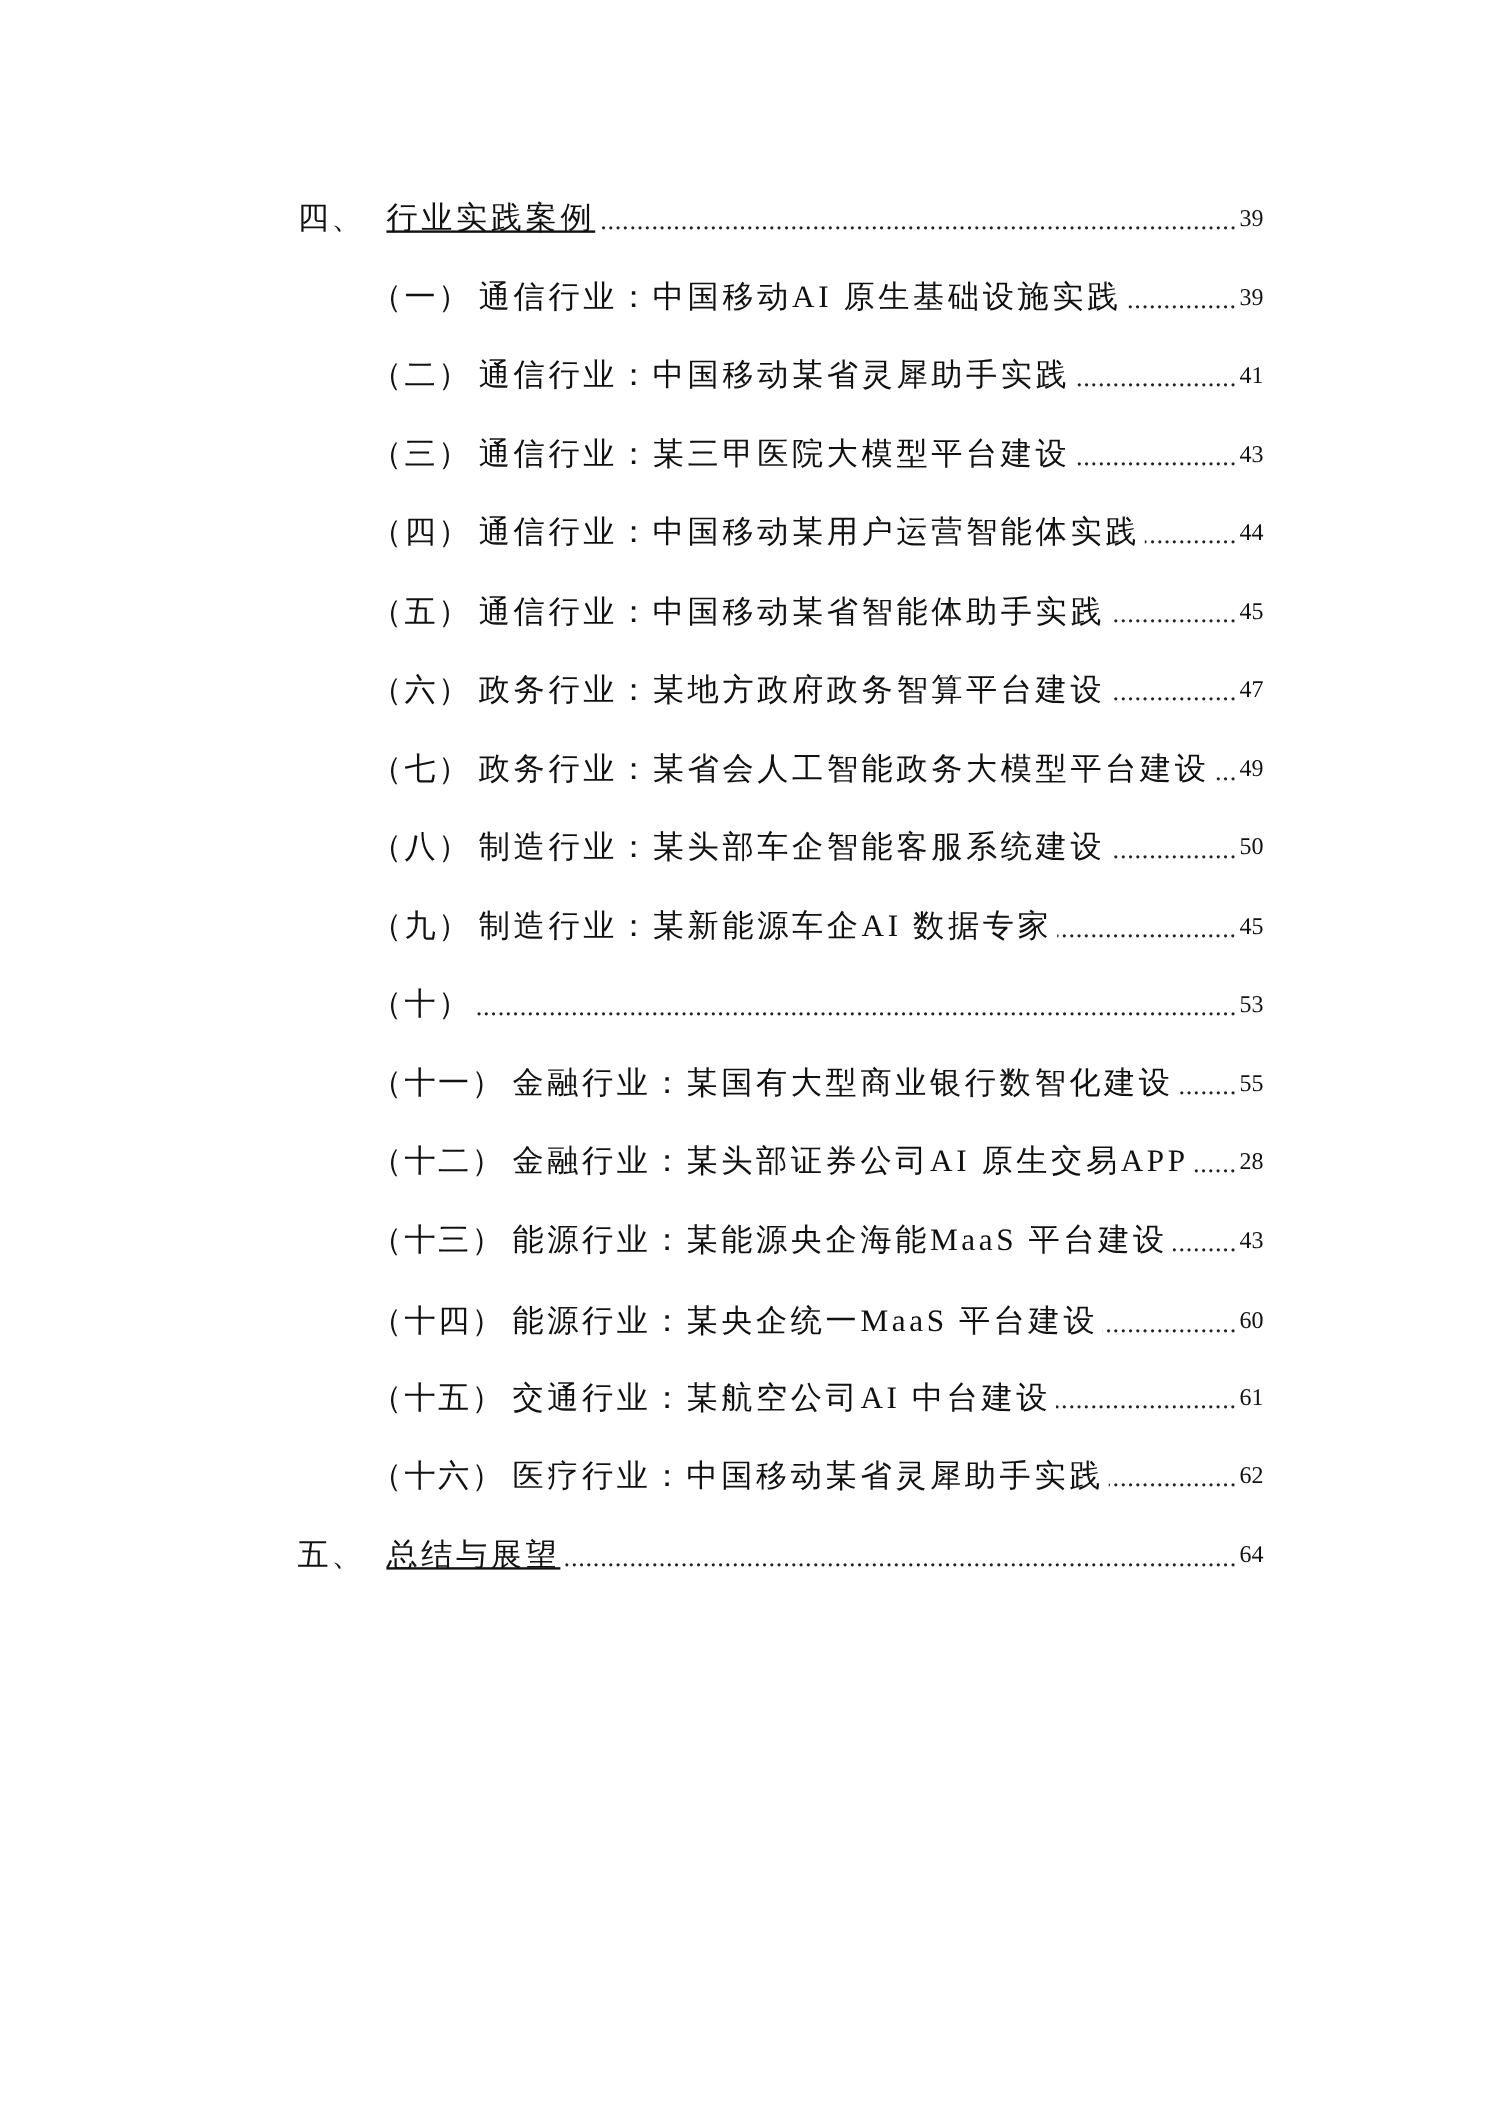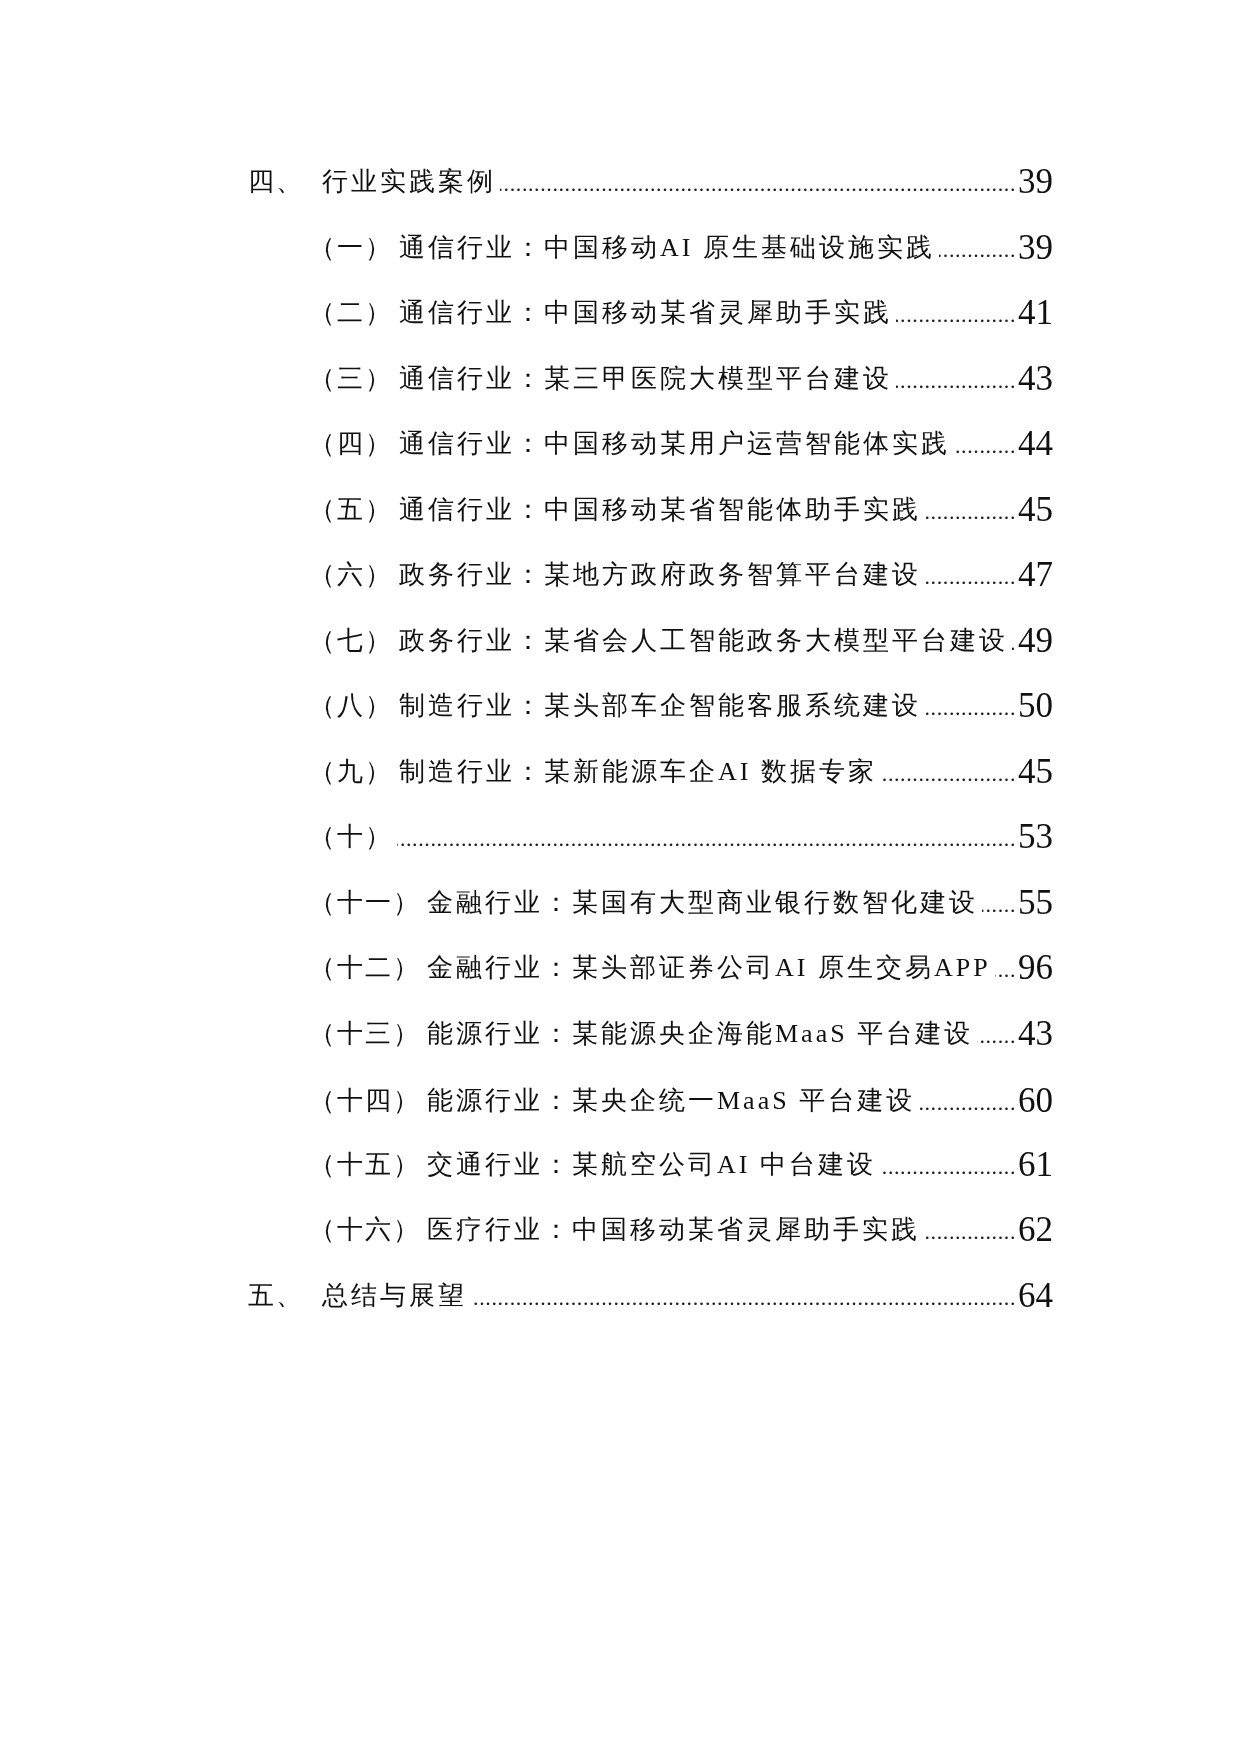--- a/index.html
+++ b/index.html
@@ -36,36 +36,36 @@
   .toc-num {
     flex: 0 0 auto;
     letter-spacing: 2px;
   }
   .level-1 .toc-num { width: 74px; }
   .toc-title {
     flex: 0 0 auto;
     letter-spacing: 3px;
     margin-left: 6px;
   }
-  .level-1 .toc-title { margin-left: 0; }
+  .level-1 .toc-title { margin-left: 0; text-decoration: underline; }
   .toc-leader {
     flex: 1 1 auto;
     overflow: hidden;
     white-space: nowrap;
     margin: 0 2px 0 4px;
     letter-spacing: 0.6px;
     font-size: 22px;
     line-height: 40px;
     position: relative;
     top: 2px;
     color: #222;
   }
   .toc-page {
     flex: 0 0 auto;
-    font-size: 35px;
+    font-size: 20px;
     letter-spacing: 0;
     text-align: right;
   }
 </style>
 </head>
 <body>
 
 <div class="toc">
   <div class="toc-row level-1" style="top:162px">
     <span class="toc-num">四、</span>
@@ -135,21 +135,21 @@
   <div class="toc-row level-2" style="top:882.5px">
     <span class="toc-num">（十一）</span>
     <span class="toc-title">金融行业：某国有大型商业银行数智化建设</span>
     <span class="toc-leader" style="direction: rtl;">........................................................................................................................................................................................................</span>
     <span class="toc-page">55</span>
   </div>
   <div class="toc-row level-2" style="top:948px">
     <span class="toc-num">（十二）</span>
     <span class="toc-title">金融行业：某头部证券公司AI 原生交易APP</span>
     <span class="toc-leader" style="direction: rtl;">........................................................................................................................................................................................................</span>
-    <span class="toc-page">96</span>
+    <span class="toc-page">28</span>
   </div>
   <div class="toc-row level-2" style="top:1013.5px">
     <span class="toc-num">（十三）</span>
     <span class="toc-title">能源行业：某能源央企海能MaaS 平台建设</span>
     <span class="toc-leader" style="direction: rtl;">........................................................................................................................................................................................................</span>
     <span class="toc-page">43</span>
   </div>
   <div class="toc-row level-2" style="top:1081px">
     <span class="toc-num">（十四）</span>
     <span class="toc-title">能源行业：某央企统一MaaS 平台建设</span>

